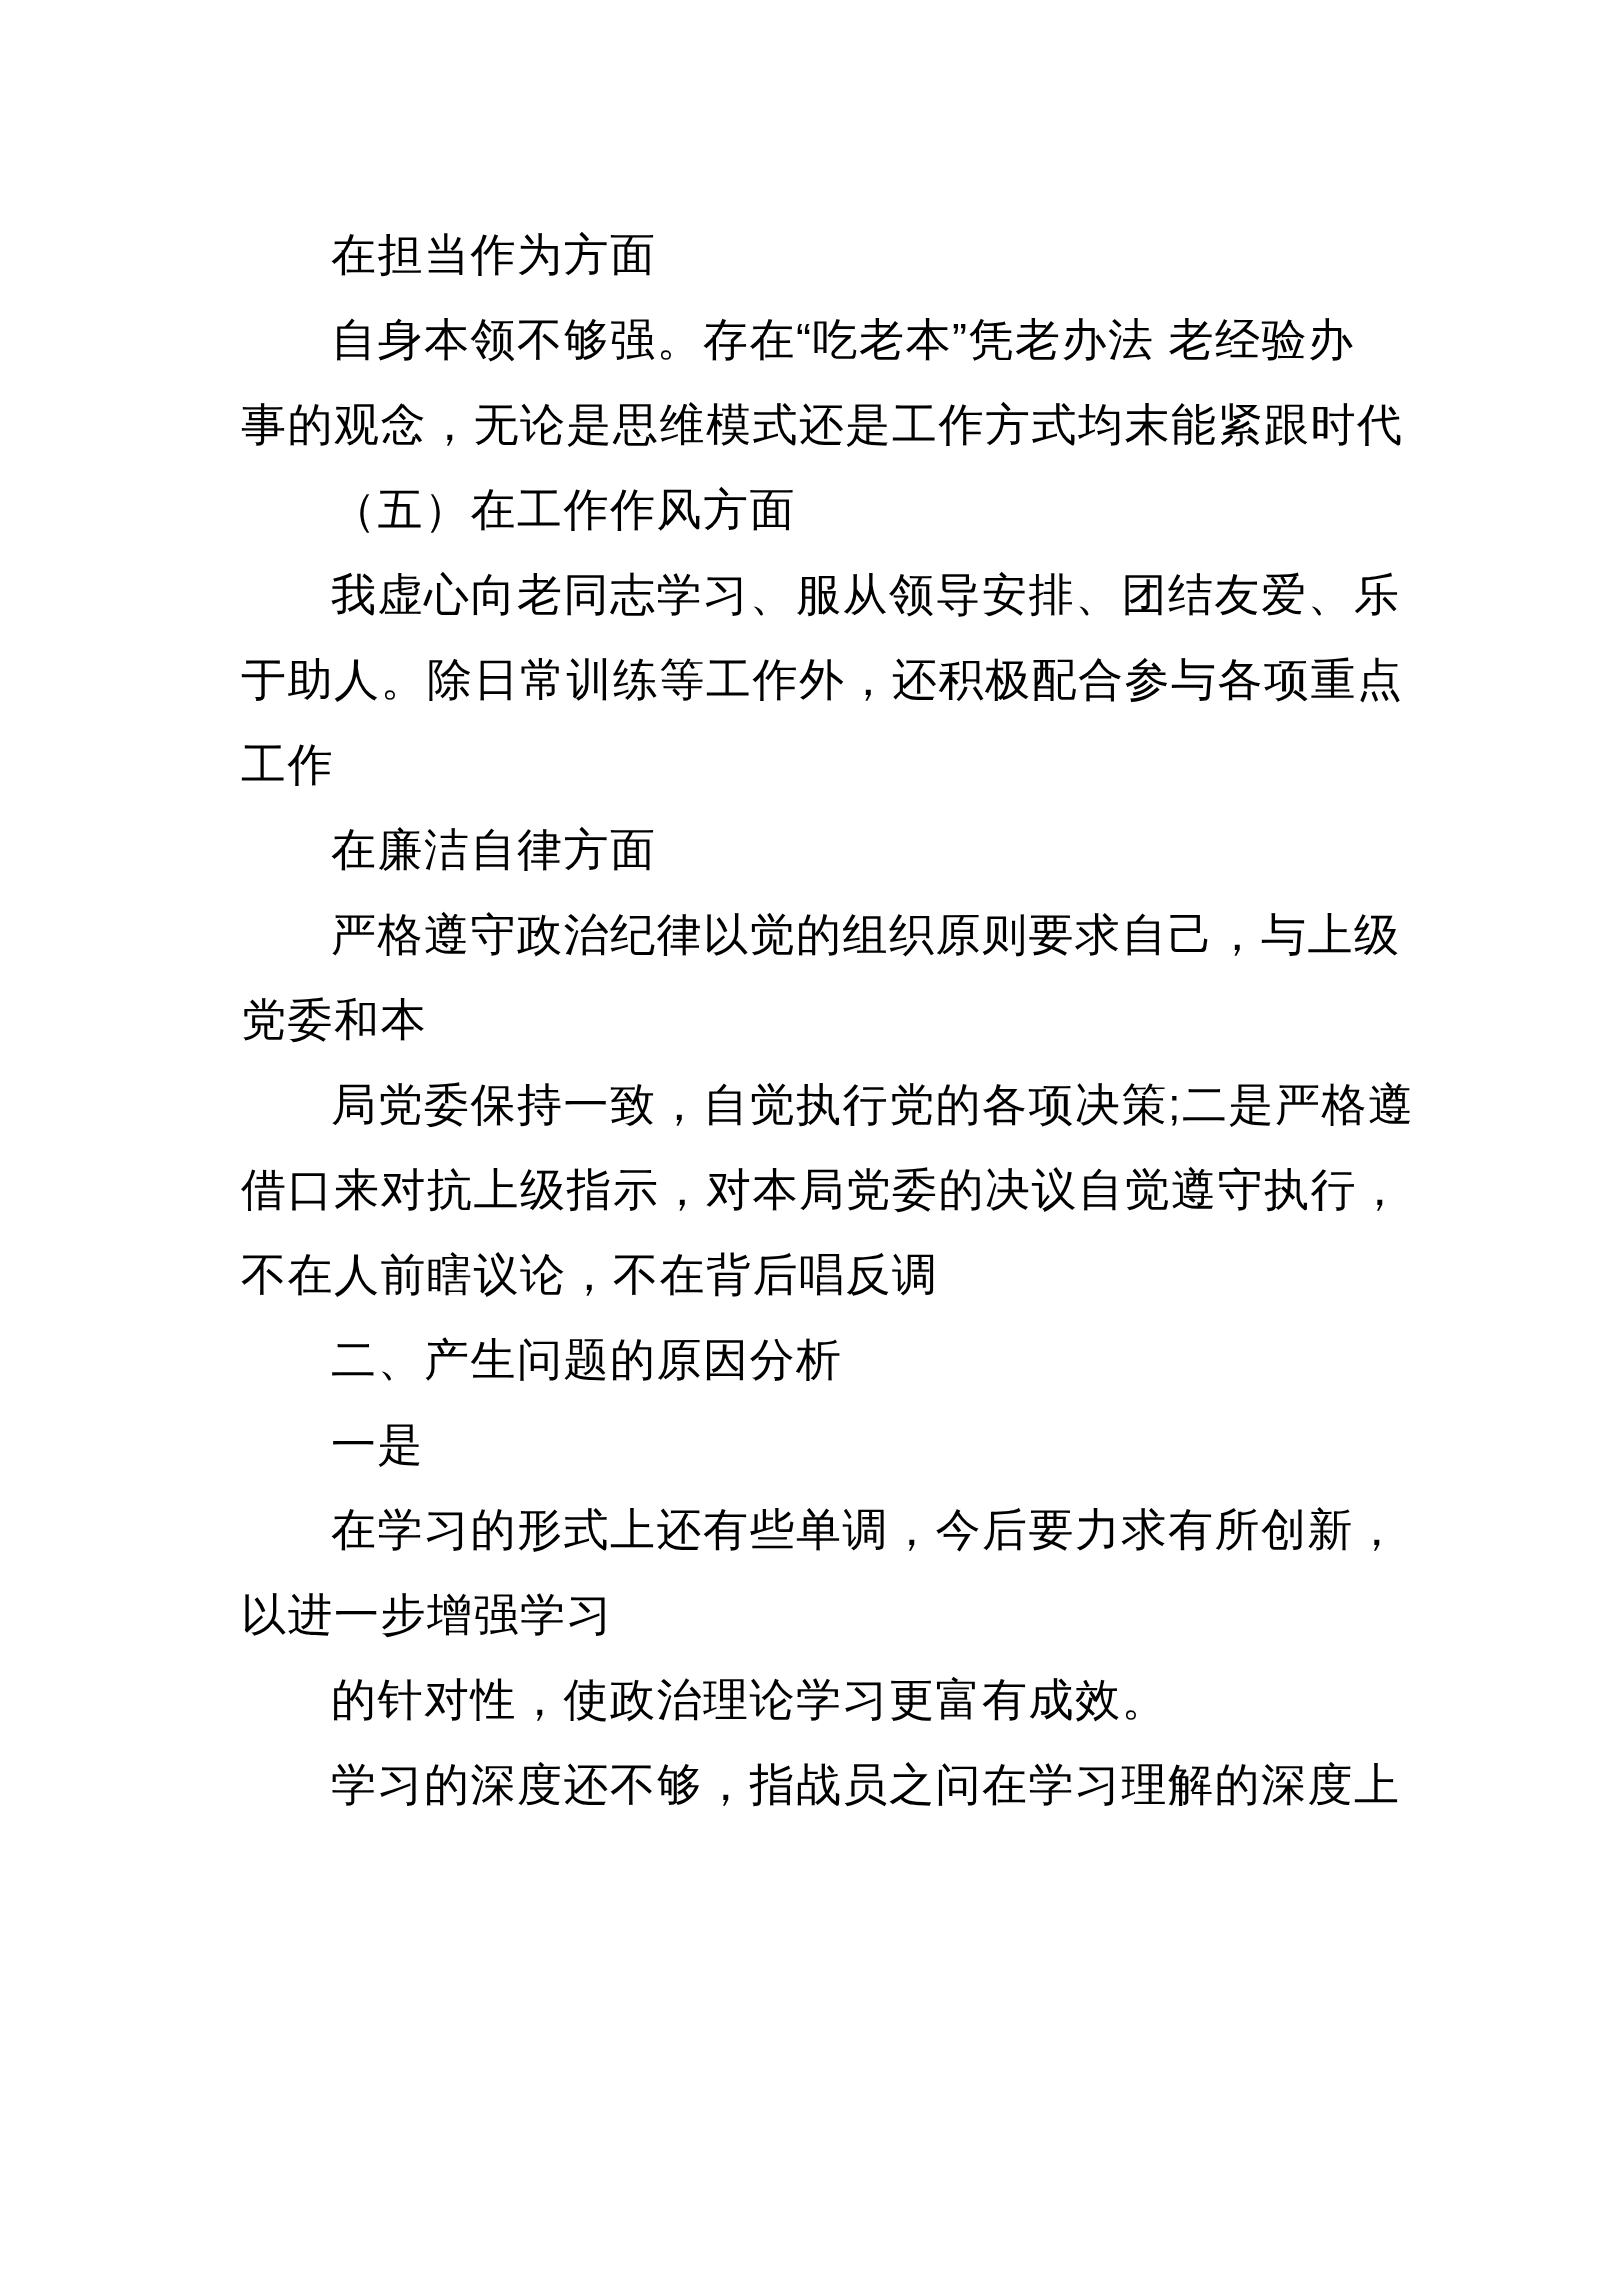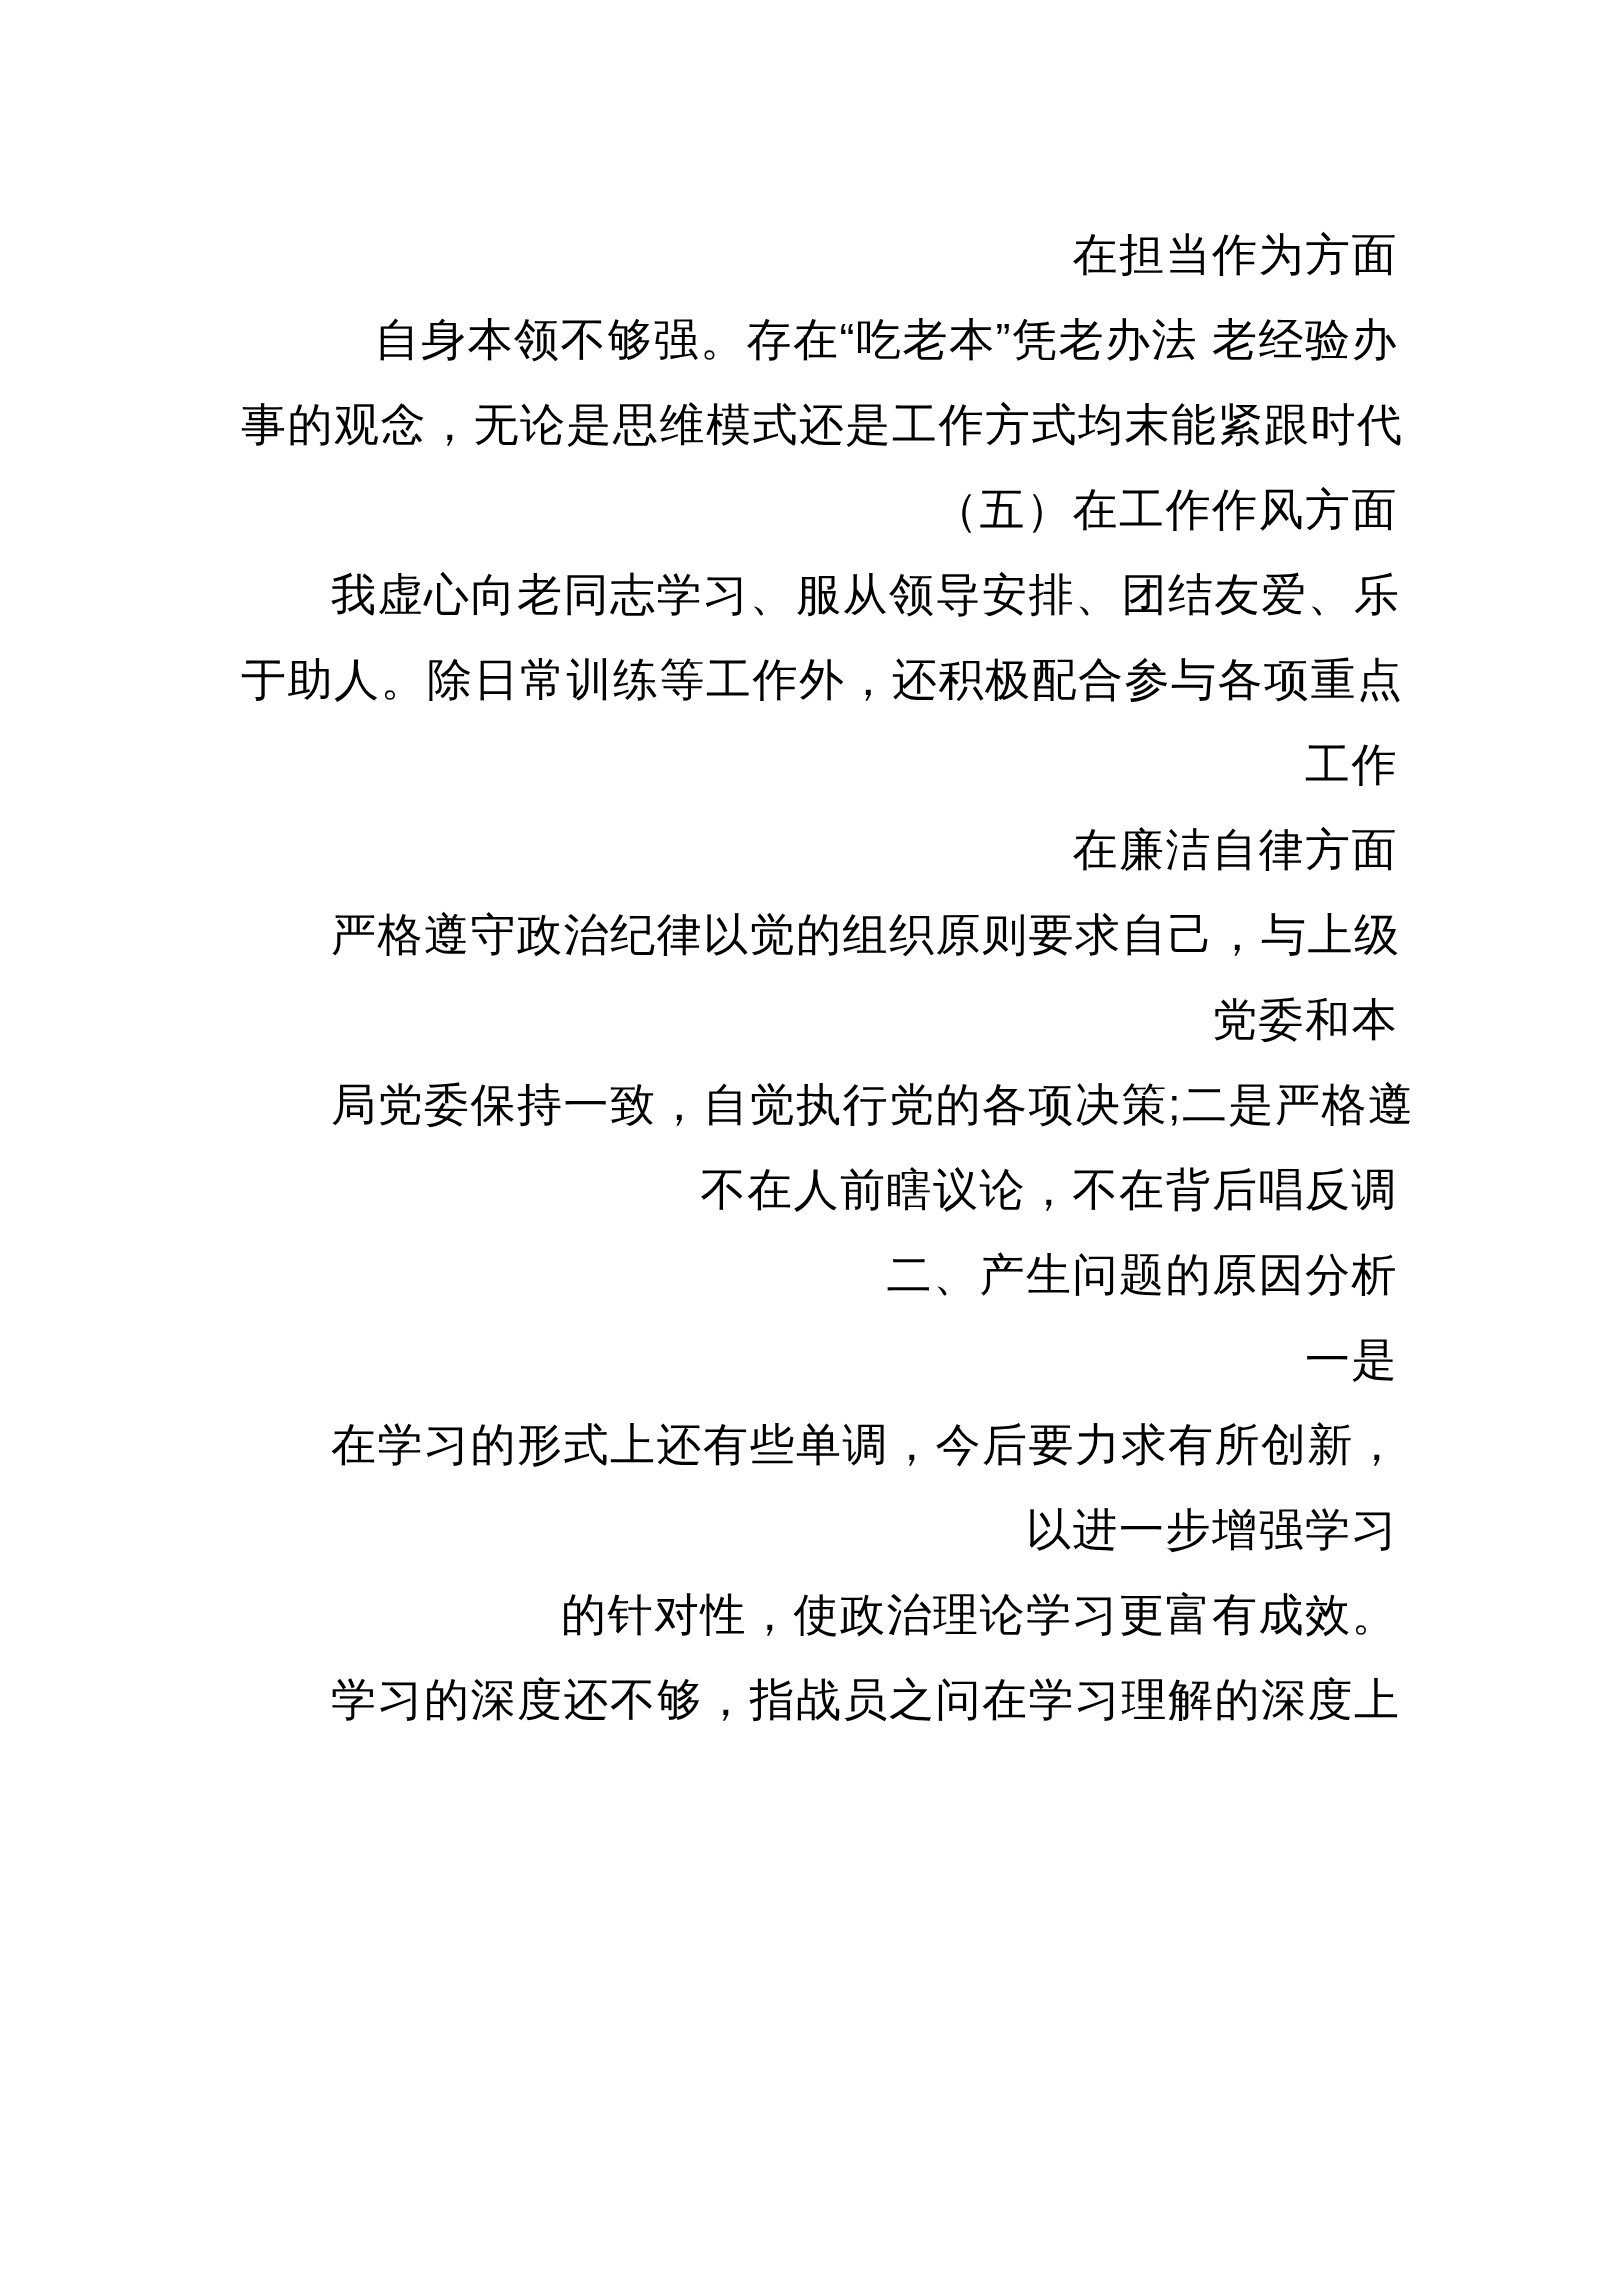--- a/index.html
+++ b/index.html
@@ -7,21 +7,20 @@
     padding: 0;
     background: #ffffff;
   }
   .page {
     position: relative;
     width: 1621px;
     height: 2293px;
     background: var(--page-bg, #ffffff);
     overflow: hidden;
     font-family: "Liberation Sans", sans-serif;
-    text-align: right;
   }
   .text-block {
     position: absolute;
     left: 241px;
     top: 212px;
     width: 1157px;
   }
   .line {
     height: 85px;
     line-height: 85px;
@@ -44,20 +43,21 @@
       <div class="line indent">自身本领不够强。存在“吃老本”凭老办法 老经验办</div>
       <div class="line">事的观念，无论是思维模式还是工作方式均末能紧跟时代</div>
       <div class="line indent">（五）在工作作风方面</div>
       <div class="line indent">我虚心向老同志学习、服从领导安排、团结友爱、乐</div>
       <div class="line">于助人。除日常训练等工作外，还积极配合参与各项重点</div>
       <div class="line">工作</div>
       <div class="line indent">在廉洁自律方面</div>
       <div class="line indent">严格遵守政治纪律以觉的组织原则要求自己，与上级</div>
       <div class="line">党委和本</div>
       <div class="line indent">局党委保持一致，自觉执行党的各项决策;二是严格遵</div>
+      <div class="line">借口来对抗上级指示，对本局党委的决议自觉遵守执行，</div>
       <div class="line">不在人前瞎议论，不在背后唱反调</div>
       <div class="line indent">二、产生问题的原因分析</div>
       <div class="line indent">一是</div>
       <div class="line indent">在学习的形式上还有些单调，今后要力求有所创新，</div>
       <div class="line">以进一步增强学习</div>
       <div class="line indent">的针对性，使政治理论学习更富有成效。</div>
       <div class="line indent">学习的深度还不够，指战员之问在学习理解的深度上</div>
     </div>
 </div>
 

